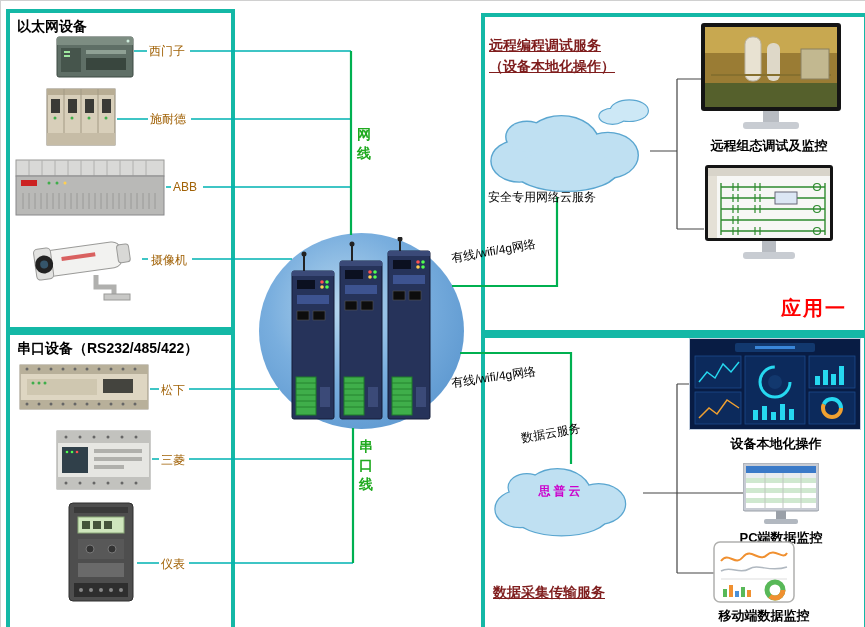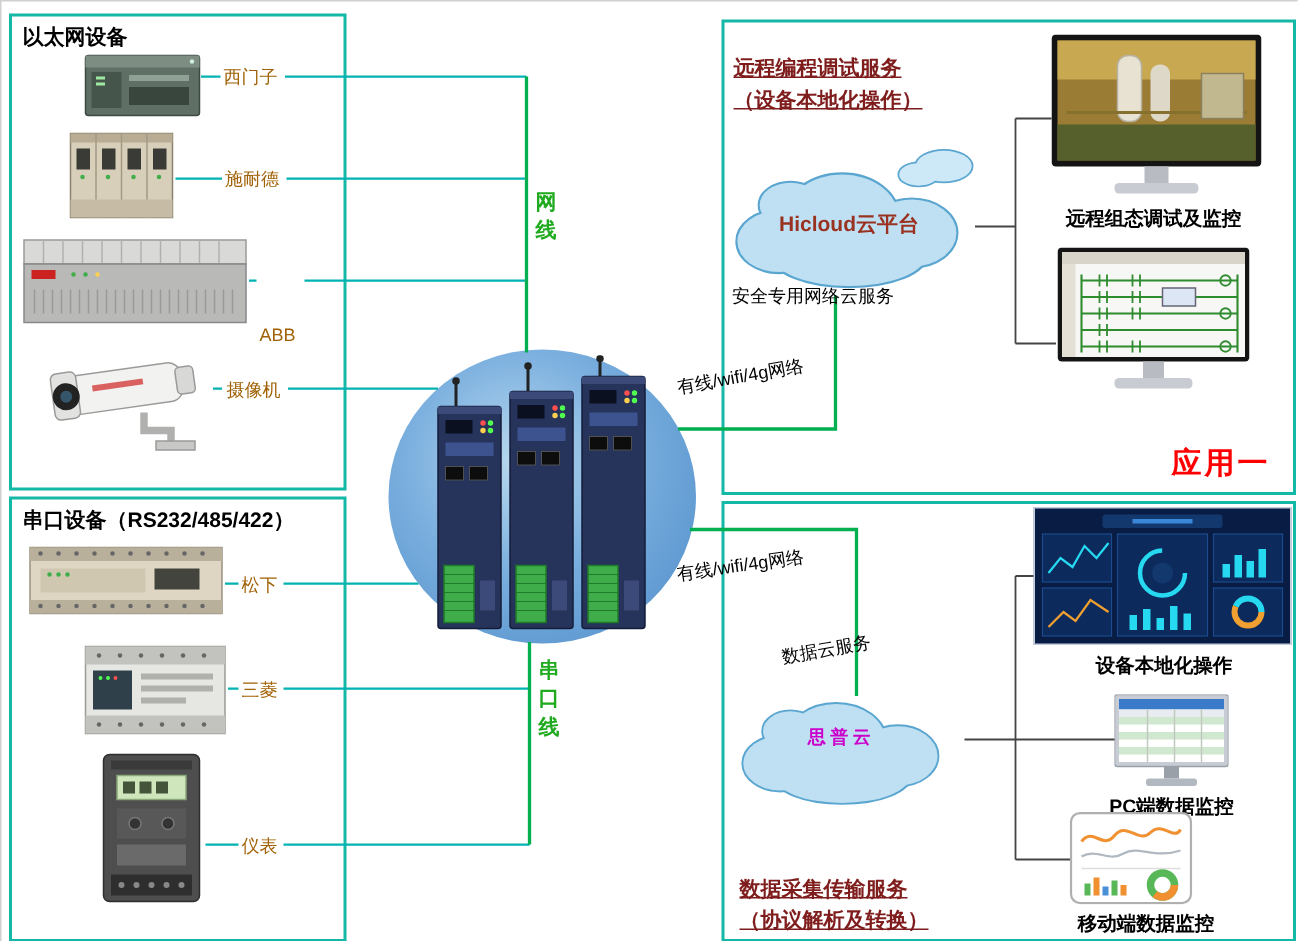--- a/index.html
+++ b/index.html
@@ -1,18 +1,18 @@
 <!DOCTYPE html>
 <html><head>
 <meta charset="utf-8">
 <style>
   html,body{margin:0;padding:0;background:#fff;font-family:"Liberation Sans","DejaVu Sans",sans-serif;}
   #canvas{position:relative;width:865px;height:627px;background:#fff;border:1px solid #d0d0d0;overflow:hidden;}
   .abs{position:absolute;}
-  .box{position:absolute;border:2px solid #14b8a6;}
+  .box{position:absolute;border:4px solid #14b8a6;}
   .box-title{font-weight:bold;font-size:14px;color:#000;padding:5px 7px;white-space:nowrap;}
   .dev-label{position:absolute;font-size:12px;color:#a16207;white-space:nowrap;}
   .cable-label{position:absolute;width:16px;font-size:14px;font-weight:bold;color:#1faa1f;line-height:19px;word-break:break-all;text-align:center;}
   .service-title{position:absolute;font-size:14px;font-weight:bold;color:#7f1d1d;text-decoration:underline;white-space:nowrap;}
   .caption{position:absolute;font-size:13px;font-weight:bold;color:#000;text-align:center;white-space:nowrap;}
   .small-note{position:absolute;font-size:12px;color:#000;white-space:nowrap;}
   .app-badge{position:absolute;font-size:20px;font-weight:bold;color:#ff0000;letter-spacing:2px;white-space:nowrap;}
   .hicloud-text{position:absolute;font-size:14px;font-weight:bold;color:#9a3222;text-align:center;}
   .sipu-text{position:absolute;font-size:12px;font-weight:bold;color:#cc00cc;letter-spacing:3px;text-align:center;}
   .ellipse{position:absolute;border-radius:50%;background:radial-gradient(circle at 42% 38%, #b8d8ee 0%, #79aede 45%, #4e8cc8 100%);}
@@ -129,21 +129,21 @@
   <svg class="abs" style="left:14px;top:158px;" width="150" height="57" viewBox="0 0 150 57">
     <rect x="1" y="1" width="148" height="16" fill="#d9d9d7" stroke="#9a9a98"></rect>
     <path d="M14,1V17 M27,1V17 M40,1V17 M53,1V17 M66,1V17 M79,1V17 M92,1V17 M105,1V17 M118,1V17 M131,1V17" stroke="#b0b0ae" stroke-width="1"></path>
     <rect x="1" y="17" width="148" height="39" fill="#b9b9b7" stroke="#88888a"></rect>
     <rect x="6" y="21" width="16" height="6" fill="#cc2222"></rect>
     <circle cx="34" cy="24" r="1.5" fill="#3fae4a"></circle>
       <circle cx="42" cy="24" r="1.5" fill="#3fae4a"></circle>
       <circle cx="50" cy="24" r="1.5" fill="#ffd050"></circle>
     <path d="M8,34V50 M14,34V50 M20,34V50 M26,34V50 M32,34V50 M38,34V50 M44,34V50 M50,34V50 M56,34V50 M62,34V50 M68,34V50 M74,34V50 M80,34V50 M86,34V50 M92,34V50 M98,34V50 M104,34V50 M110,34V50 M116,34V50 M122,34V50 M128,34V50 M134,34V50 M140,34V50" stroke="#9a9a98" stroke-width="1"></path>
   </svg>
-  <div class="dev-label" style="left:172px;top:179px;margin-top:36px;">ABB</div>
+  <div class="dev-label" style="left:172px;top:179px;">ABB</div>
 
   <svg class="abs" style="left:25px;top:230px;" width="115" height="72" viewBox="0 0 115 72">
     <g transform="rotate(-8 50 30)">
       <rect x="18" y="16" width="78" height="26" rx="9" fill="#f2f2f0" stroke="#9a9a98"></rect>
       <rect x="9" y="13" width="17" height="31" rx="4" fill="#e2e2e0" stroke="#9a9a98"></rect>
       <circle cx="18" cy="29" r="9" fill="#222"></circle>
         <circle cx="18" cy="29" r="4" fill="#35556a"></circle>
       <rect x="92" y="20" width="12" height="18" rx="3" fill="#d8d8d6" stroke="#9a9a98"></rect>
       <rect x="36" y="24" width="34" height="4" fill="#d03030" opacity="0.75"></rect>
     </g>
@@ -250,21 +250,20 @@
     </g>
     <g stroke="#5aa6d0" stroke-width="2.5" fill="#cde8f6">
       <ellipse cx="168" cy="16" rx="20" ry="11"></ellipse>
         <ellipse cx="150" cy="22" rx="14" ry="8"></ellipse>
     </g>
     <g fill="#cde8f6">
       <ellipse cx="168" cy="16" rx="20" ry="11"></ellipse>
         <ellipse cx="150" cy="22" rx="14" ry="8"></ellipse>
     </g>
   </svg>
-  <div class="hicloud-text" style="left:500px;top:140px;width:130px;">Hicloud云平台</div>
   <div class="small-note" style="left:487px;top:188px;">安全专用网络云服务</div>
   <div class="small-note" style="left:450px;top:242px;transform:rotate(-10deg);">有线/wifi/4g网络</div>
 
   <svg class="abs" style="left:700px;top:22px;" width="140" height="112" viewBox="0 0 140 112">
     <rect x="0" y="0" width="140" height="88" rx="3" fill="#141414"></rect>
     <rect x="4" y="4" width="132" height="80" fill="#9a7c34"></rect>
     <rect x="4" y="4" width="132" height="26" fill="#c8a850"></rect>
     <rect x="4" y="60" width="132" height="24" fill="#55602c"></rect>
     <rect x="44" y="14" width="16" height="44" rx="7" fill="#e8e2d2" stroke="#b8b2a2"></rect>
     <rect x="66" y="20" width="13" height="38" rx="6" fill="#ded8c8"></rect>
@@ -366,15 +365,14 @@
       <rect x="16" y="44" width="4" height="12" fill="#f09030"></rect>
       <rect x="22" y="50" width="4" height="6" fill="#4a90d8"></rect>
       <rect x="28" y="46" width="4" height="10" fill="#58b858"></rect>
       <rect x="34" y="49" width="4" height="7" fill="#f09030"></rect>
     <circle cx="62" cy="49" r="8" fill="none" stroke="#58b858" stroke-width="5"></circle>
     <circle cx="62" cy="49" r="8" fill="none" stroke="#f09030" stroke-width="5" stroke-dasharray="18 33"></circle>
   </svg>
   <div class="caption" style="left:708px;top:606px;width:110px;">移动端数据监控</div>
 
   <div class="service-title" style="left:492px;top:583px;">数据采集传输服务</div>
-  <div class="service-title" style="left:492px;top:604px;">（协议解析及转换）</div>
 
 </div>
 
 </body></html>

